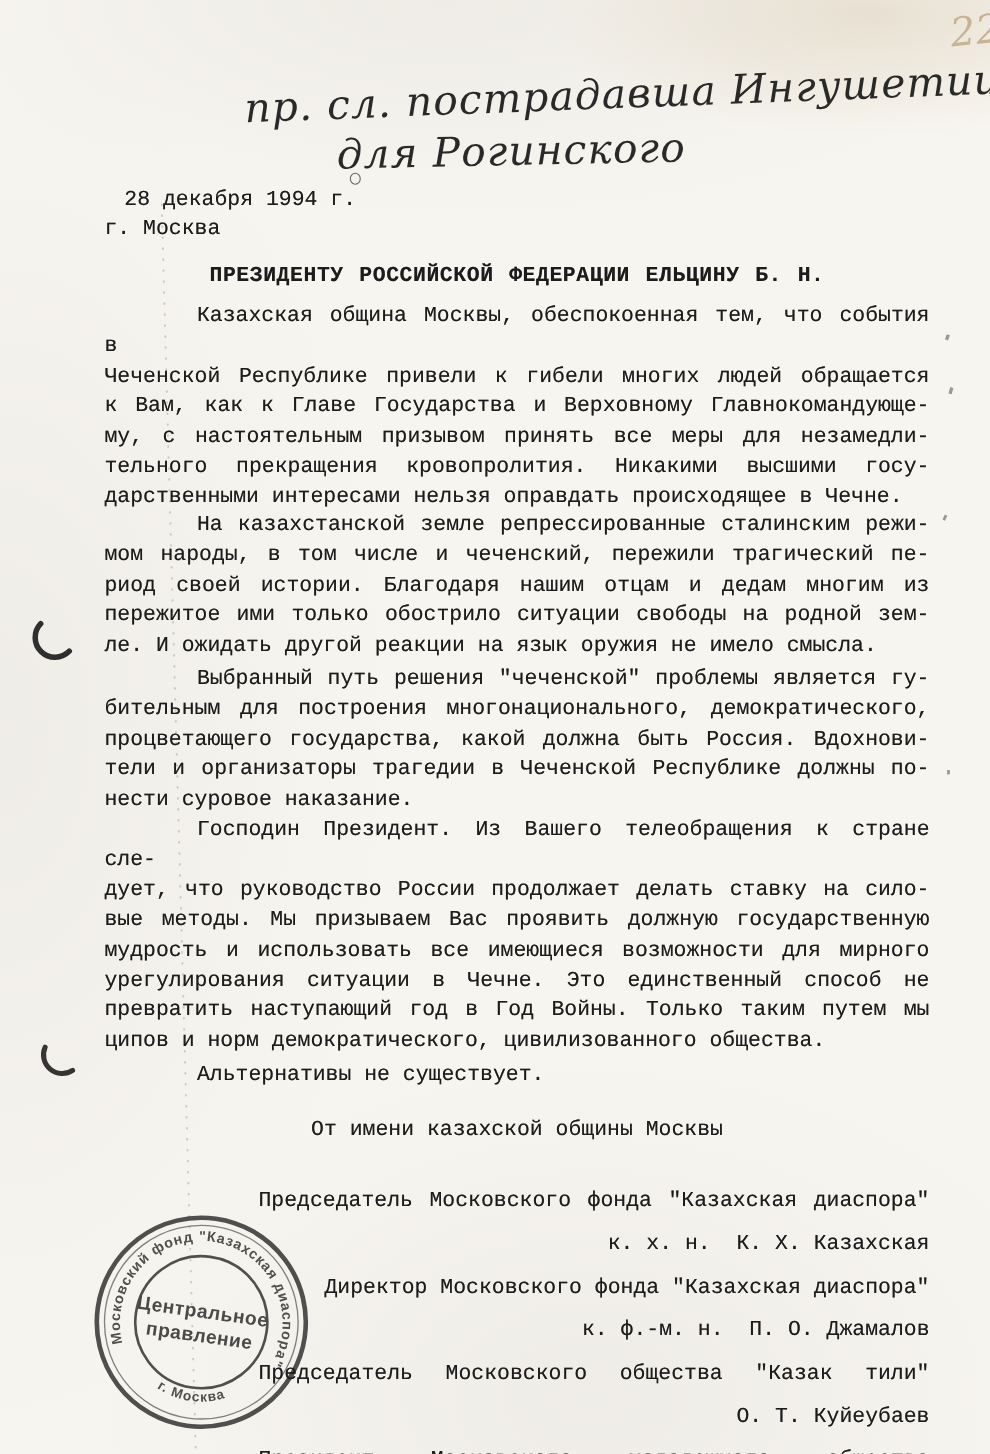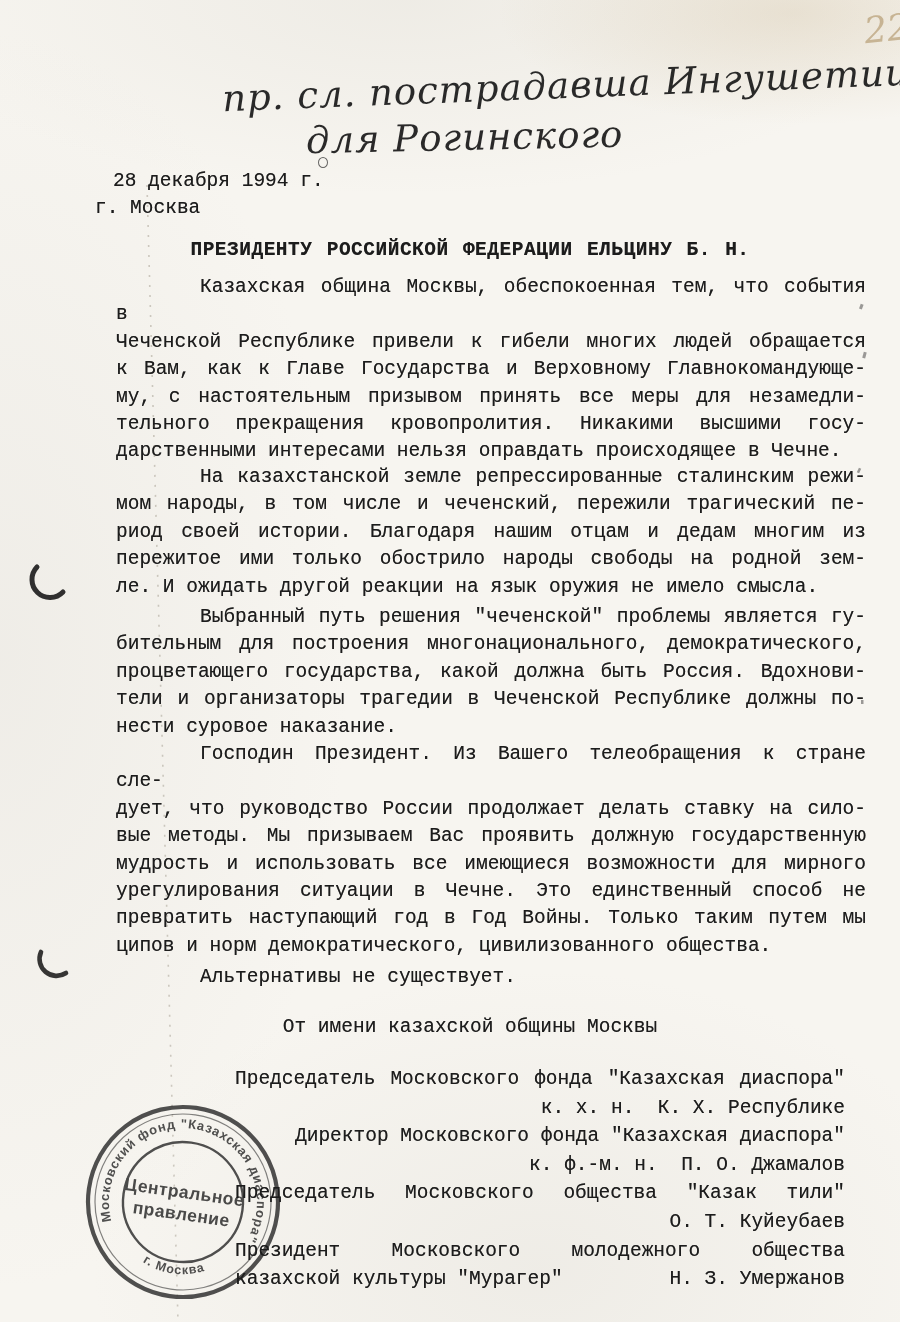--- a/index.html
+++ b/index.html
@@ -9,33 +9,33 @@
     background-color:#f7f5f0;
     background-image:
       radial-gradient(ellipse 420px 160px at 88% 1%, rgba(202,182,146,.30), transparent 70%),
       radial-gradient(ellipse 700px 260px at 45% 0%, rgba(185,180,165,.14), transparent 75%),
       radial-gradient(ellipse 500px 900px at 0% 50%, rgba(215,212,205,.25), transparent 70%),
       radial-gradient(ellipse 600px 400px at 60% 96%, rgba(200,196,186,.18), transparent 75%);
     color:#1a1a1a;}
   
   .tw{font-size:19.5px;line-height:27.4px;color:#1c1c1c;
       text-shadow:0 0 .5px rgba(20,20,20,.55);flex-direction:column;}
-  .para{position:absolute;left:95px;width:750px;margin-left:21px;}
+  .para{position:absolute;left:95px;width:750px;}
   .para div.bline{min-height:27.4px;white-space:normal;}
   .para div.bline:not(:last-of-type){text-align:justify;text-align-last:justify;}
   .para div.bline:first-of-type{text-indent:84px;}
   .date-row{position:absolute;left:95px;width:750px;top:168px;display:flex;
             justify-content:space-between;}
   .date-row .d{padding-left:18px;}
   .heading{position:absolute;left:95px;width:750px;top:221px;text-align:center;
            font-weight:bold;letter-spacing:.5px;word-spacing:2px;margin-top:16px;}
   .closing{position:absolute;left:95px;width:750px;top:1014px;text-align:center;}
   .sigs{position:absolute;left:235px;width:610px;top:1066px;z-index:3;}
   .sig-line{display:flex;min-height:28.6px;white-space:pre;}
-  .sig-line .sig-main{display:inline-block;}
+  .sig-line .sig-main{display:inline-block;margin-top:12px;}
   .sig-line.justify .sig-main{flex:1;white-space:normal;text-align:justify;
                               text-align-last:justify;}
   .sig-line.right{justify-content:flex-end;}
   .sig-line.split{justify-content:space-between;}
   
   .hand{position:absolute;font-family:"DejaVu Serif",serif;font-style:italic;
         color:rgba(24,24,24,.92);white-space:nowrap;}
   .hand1{left:222px;top:64px;font-size:37px;transform:rotate(-2.2deg);letter-spacing:1px;}
   .hand2{left:306px;top:116px;font-size:37px;transform:rotate(-1.2deg);letter-spacing:1px;}
   .pgnum{position:absolute;right:-10px;top:8px;font-family:"DejaVu Serif",serif;
@@ -84,21 +84,21 @@
       <div class="bline">к Вам,  как к Главе Государства и Верховному Главнокомандующе-</div>
       <div class="bline">му, с настоятельным призывом принять все меры  для  незамедли-</div>
       <div class="bline">тельного прекращения  кровопролития.  Никакими  высшими  госу-</div>
       <div class="bline">дарственными интересами нельзя оправдать происходящее в Чечне.</div>
     </div>
   <div class="para tw" style="top:464px">
 
   <div class="bline">На казахстанской  земле репрессированные сталинским  режи-</div>
       <div class="bline">мом народы,  в том числе и чеченский, пережили трагический пе-</div>
       <div class="bline">риод своей  истории.  Благодаря  нашим отцам и дедам многим из</div>
-      <div class="bline">пережитое ими  только обострило народы свободы на родной зем-</div>
+      <div class="bline">пережитое ими  только обострило ситуации свободы на родной зем-</div>
       <div class="bline">ле. И ожидать другой реакции на язык оружия не имело смысла.</div>
     </div>
   <div class="para tw" style="top:604px">
 
   <div class="bline">Выбранный путь  решения "чеченской" проблемы является гу-</div>
       <div class="bline">бительным для построения многонационального, демократического,</div>
       <div class="bline">процветающего государства, какой должна быть Россия.  Вдохнови-</div>
       <div class="bline">тели и организаторы трагедии в Чеченской Республике должны по-</div>
       <div class="bline">нести суровое наказание.</div>
     </div>
@@ -119,21 +119,21 @@
 
   <div class="closing tw">От имени казахской общины Москвы</div>
 
   <div class="sigs tw">
 
   <div class="sig-line justify">
         <span class="sig-main">Председатель Московского фонда "Казахская диаспора"</span>
         <span class="sig-right"></span>
       </div>
       <div class="sig-line right">
-        <span class="sig-main">к. х. н.  К. Х. Республике</span>
+        <span class="sig-main">к. х. н.  К. Х. Казахская</span>
         <span class="sig-right"></span>
       </div>
       <div class="sig-line right">
         <span class="sig-main">Директор Московского фонда "Казахская диаспора"</span>
         <span class="sig-right"></span>
       </div>
       <div class="sig-line right">
         <span class="sig-main">к. ф.-м. н.  П. О. Джамалов</span>
         <span class="sig-right"></span>
       </div>

